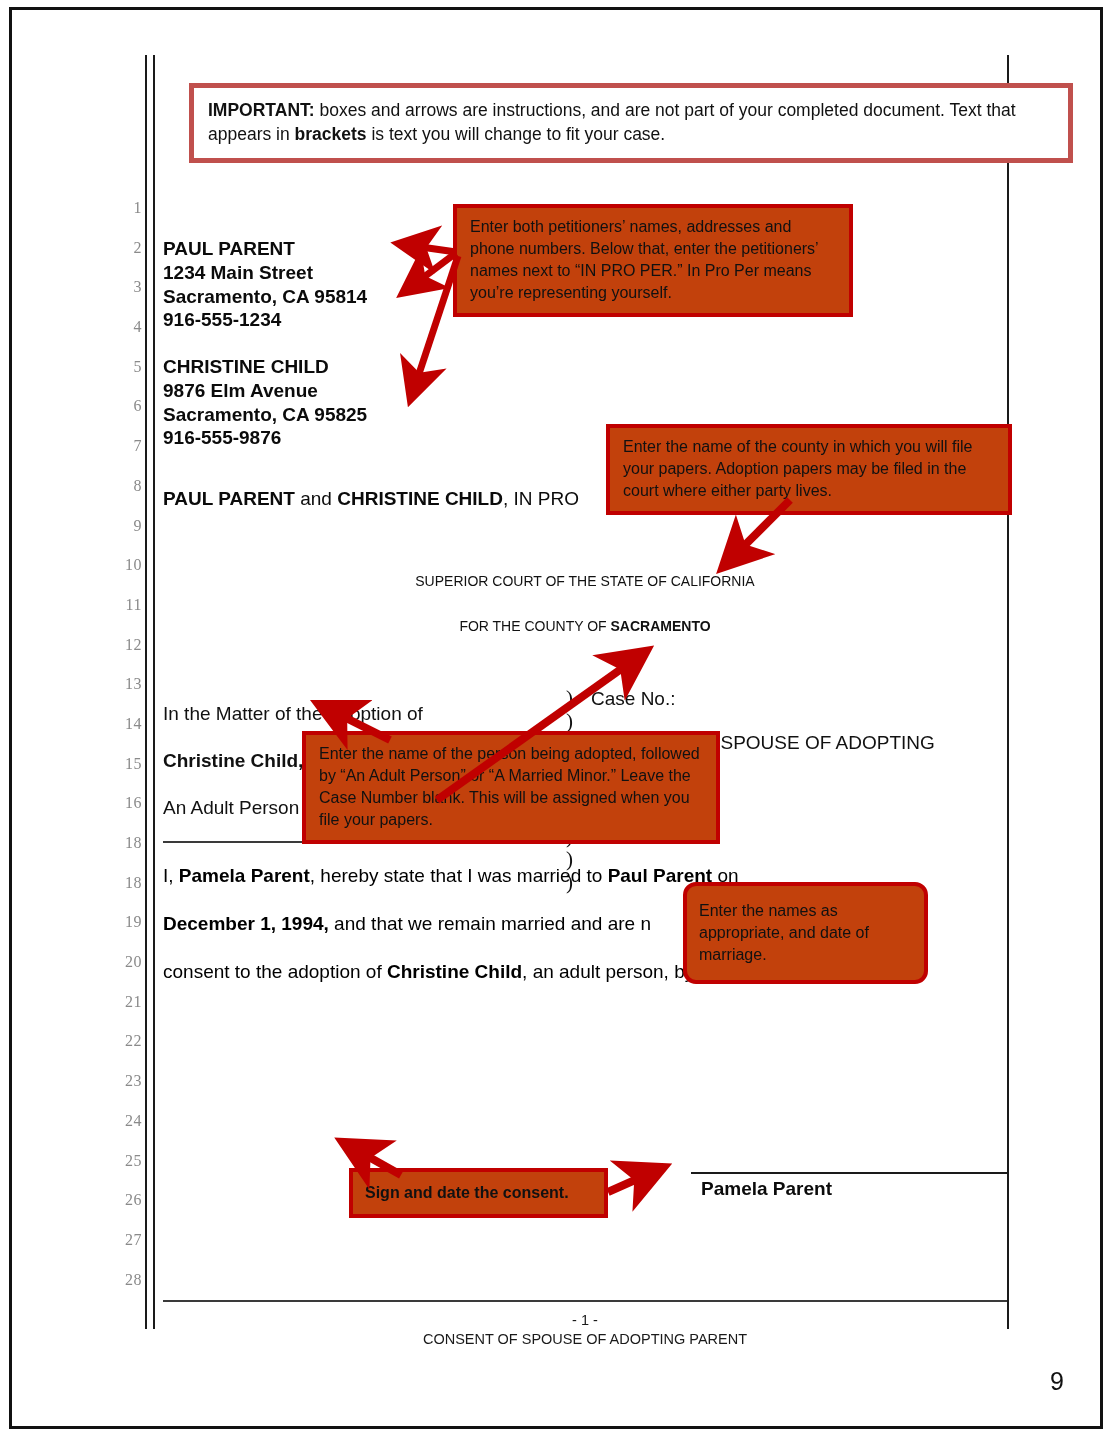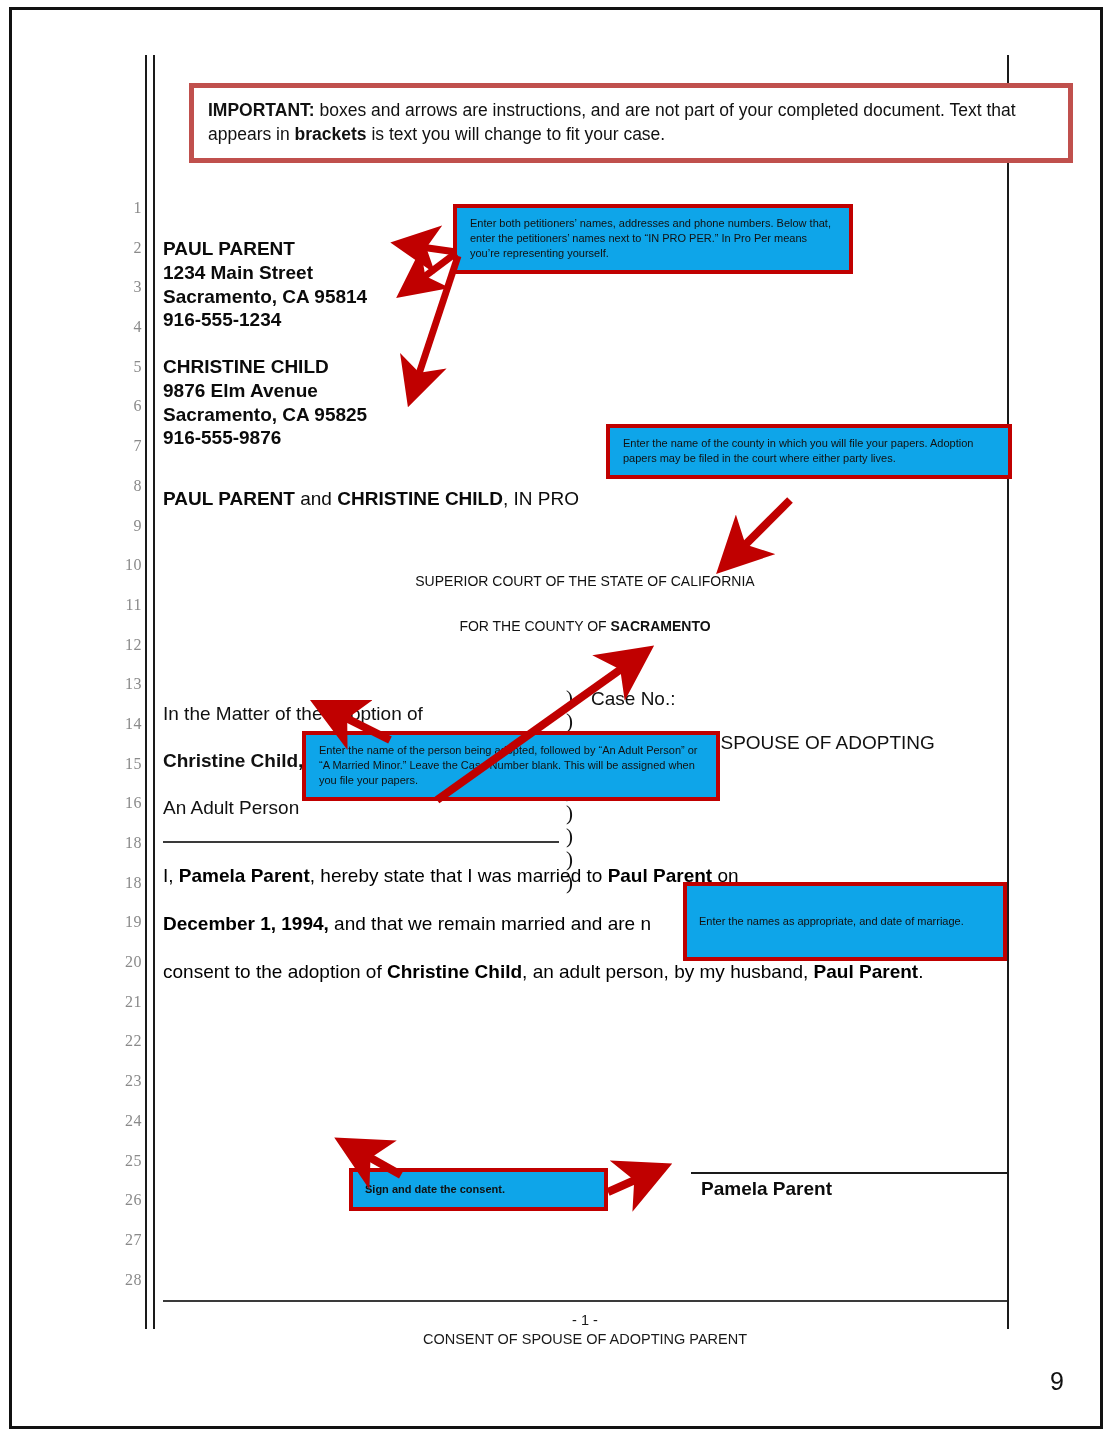--- a/index.html
+++ b/index.html
@@ -252,31 +252,31 @@
     bottom: 30px;
     font-size: 25px;
     color: #111111;
   }
 
   
   .callout {
     position: absolute;
     box-sizing: border-box;
     border: 4px solid #c00000;
-    background: #0ea5e9;
-    color: #111111;
-    font-size: 11px;
+    background: #c2410c;
+    color: #111111;
+    font-size: 16px;
     line-height: 1.37;
     padding: 8px 11px 9px 13px;
     z-index: 40;
   }
   #callout-petitioners { left: 453px; top: 204px; width: 400px; }
   #callout-county     { left: 606px; top: 424px; width: 406px; }
   #callout-adoptee    { left: 302px; top: 731px; width: 418px; }
-  #callout-names      { left: 683px; top: 882px; width: 324px; padding: 28px 12px; }
+  #callout-names      { left: 683px; top: 882px; width: 245px; padding: 14px 12px; border-radius: 13px; }
   #callout-sign       { left: 349px; top: 1168px; width: 259px; padding: 10px 12px; font-weight: bold; }
 
   
   #arrow-layer {
     position: absolute;
     left: 0; top: 0;
     width: 1112px; height: 1439px;
     pointer-events: none;
     z-index: 45;
   }

